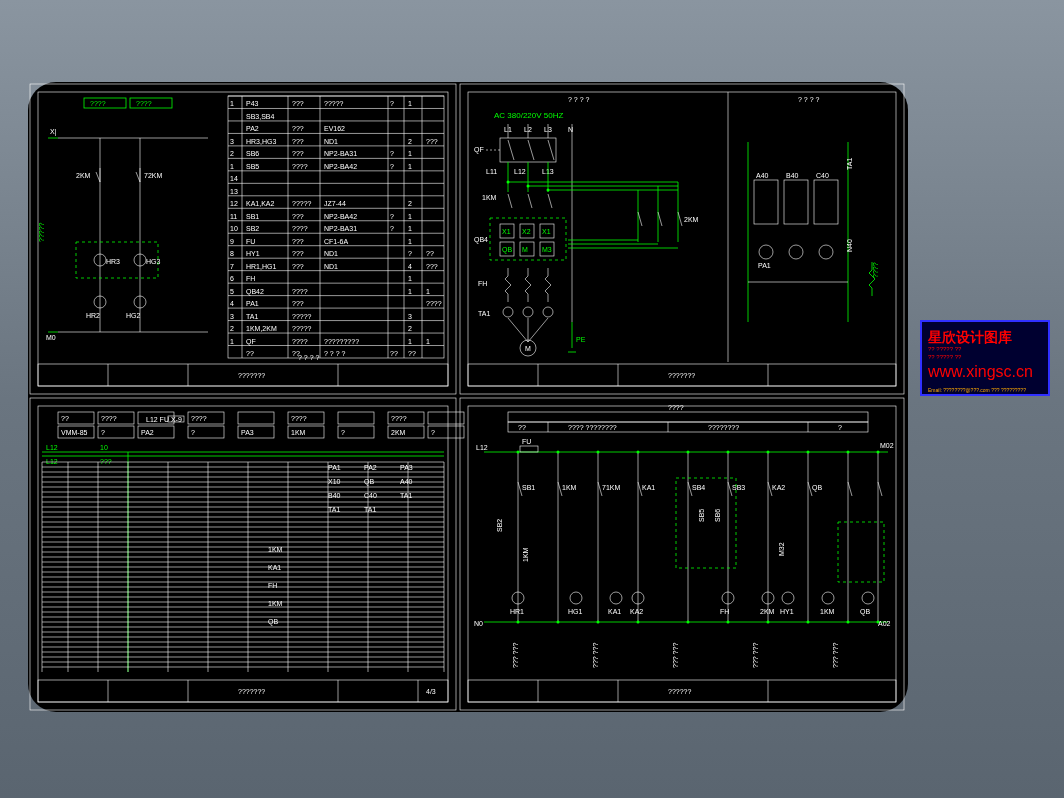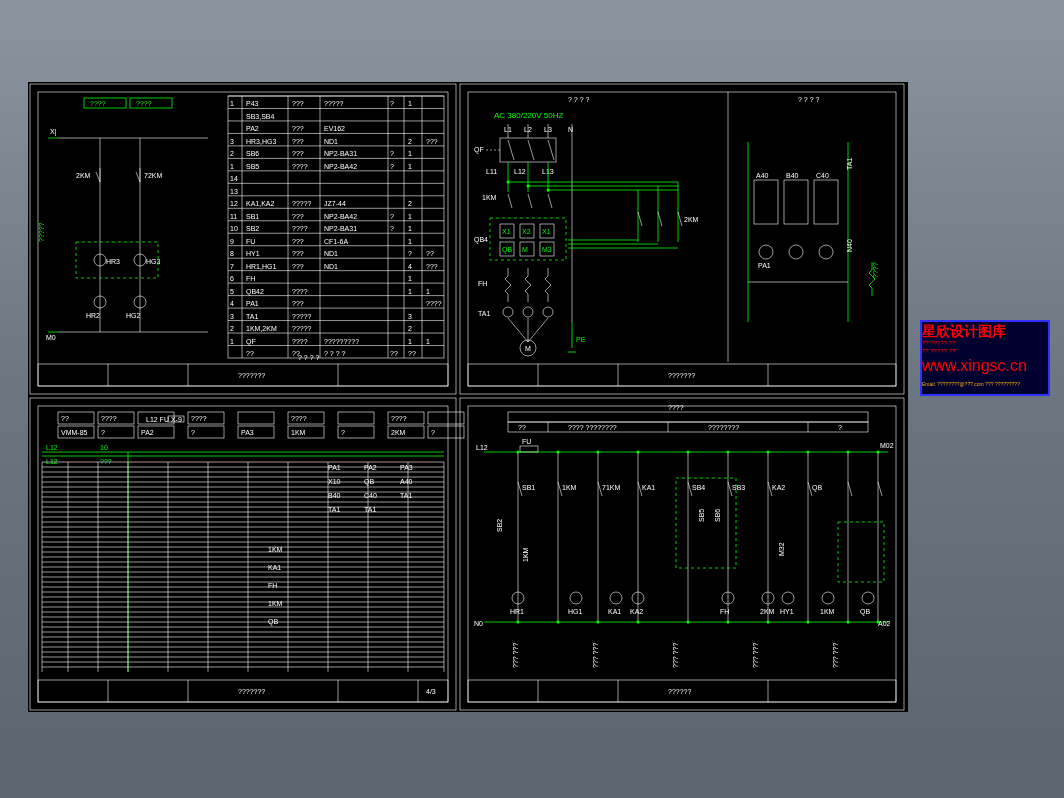--- a/index.html
+++ b/index.html
@@ -6,34 +6,35 @@
 body {
   width: 1064px; height: 798px;
   background: linear-gradient(180deg, #8a95a0 0%, #6a7580 50%, #5a6570 100%);
   font-family: Arial, sans-serif; font-size: 7px;
   position: relative; overflow: hidden;
 }
 .cad-viewport {
   position: absolute; left: 28px; top: 82px;
   width: 880px; height: 630px;
   background: #000;
+  border-radius: 28px;
 }
 svg { width: 100%; height: 100%; display: block; }
 .w { stroke: #fff; stroke-width: 0.6; fill: none; }
 .g { stroke: #00ff00; stroke-width: 0.8; fill: none; }
 .gfill { fill: #00ff00; }
 .wt { fill: #fff; font-size: 7px; font-family: Arial; }
 .gt { fill: #00ff00; font-size: 7px; font-family: Arial; }
 .gt8 { fill: #00ff00; font-size: 8px; font-family: Arial; }
 .watermark {
   position: absolute; left: 920px; top: 320px;
   width: 130px; height: 76px;
   background: #000030;
   border: 2px solid #3030ff;
-  padding: 0; color: #ff0000;
+  padding: 6px; color: #ff0000;
   font-size: 11px; line-height: 1.3;
 }
 .watermark .t1 { font-size: 14px; font-weight: bold; }
 .watermark .t2 { font-size: 6px; color: #ff0000; }
 .watermark .url { color: #ff0000; font-size: 16px; }
 .watermark .t3 { font-size: 5px; color: #ffaa00; margin-top: 4px; }
 </style>
 </head>
 <body>
 

